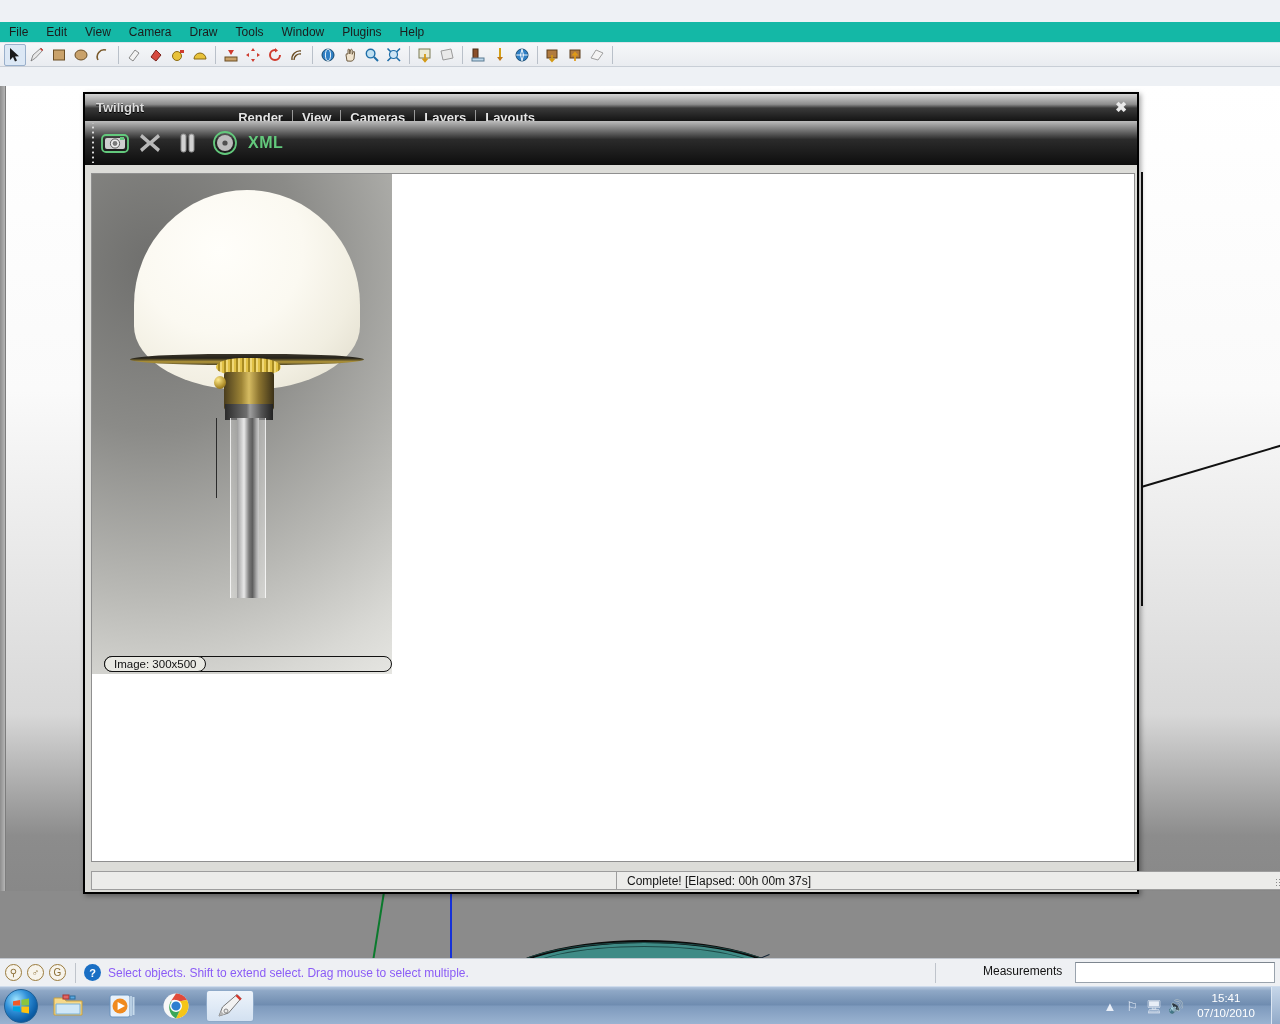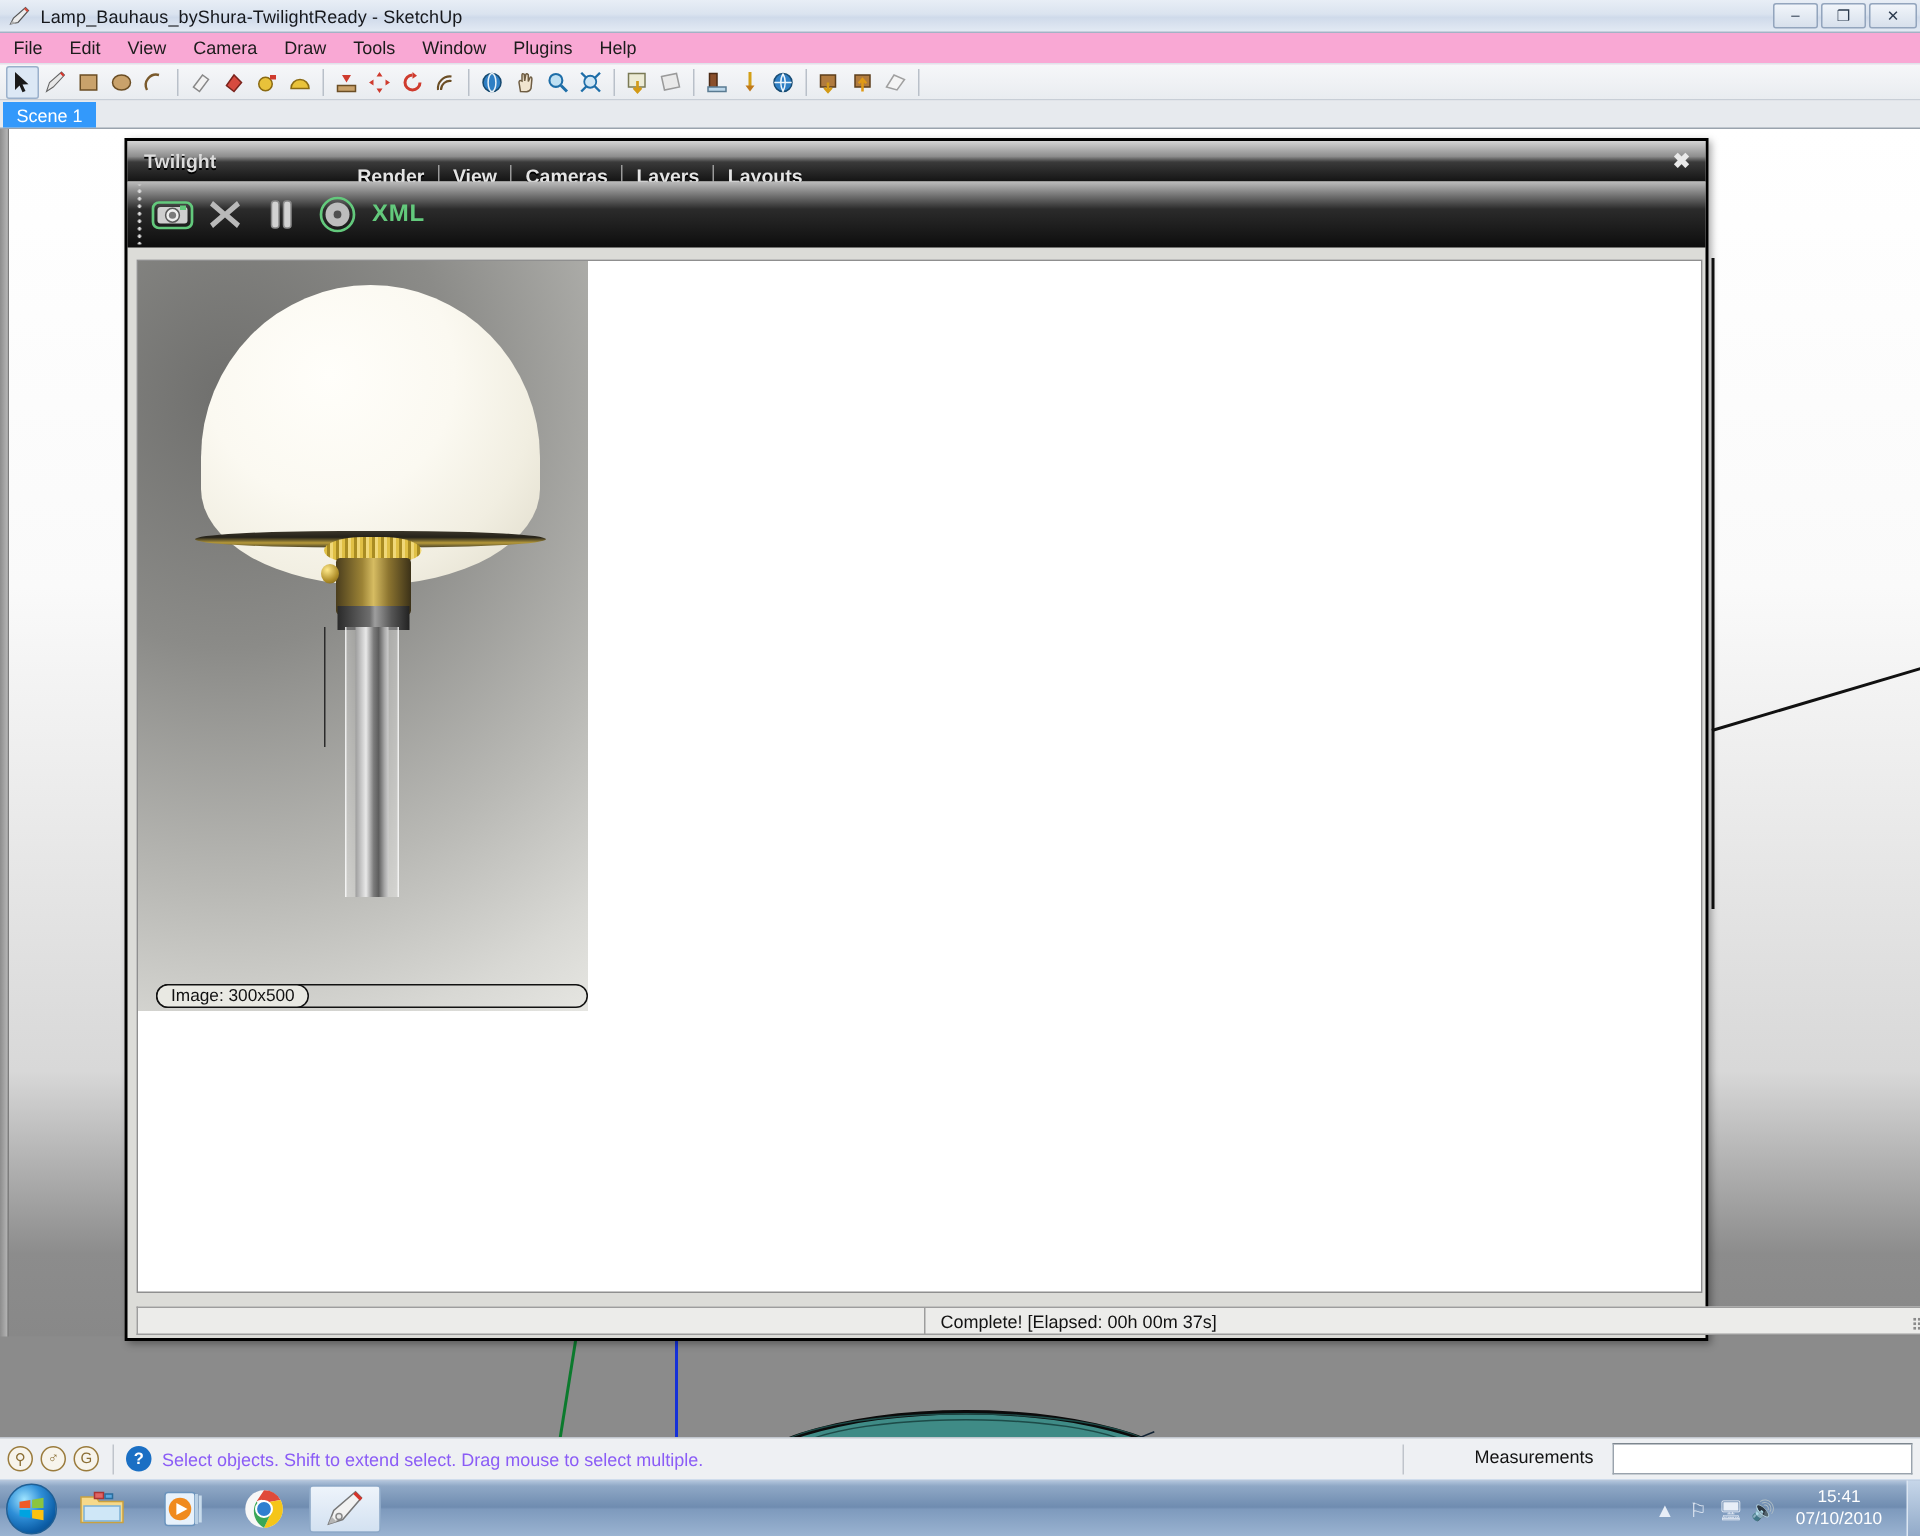--- a/index.html
+++ b/index.html
@@ -38,21 +38,21 @@
     background: linear-gradient(to bottom, #f1f5fa, #d7e0ec);
     border: 1px solid #93a5bd; border-radius: 2px;
     display: flex; align-items: center; justify-content: center;
     font-size: 10px; color: #2b3a4d;
   }
   .win-btn:last-child { width: 32px; }
 
   
   #menubar {
     position: absolute; left: 0; top: 22px; width: 1280px; height: 21px;
-    background: #f9a8d4;
+    background: #14b8a6;
     display: flex; align-items: center;
     border-bottom: 1px solid #dfe4ea;
   }
   #menubar .mi {
     font-size: 12px; color: #1c1c1c; padding: 2px 9px; white-space: nowrap;
   }
 
   
   #toolbar {
     position: absolute; left: 0; top: 43px; width: 1280px; height: 24px;
@@ -298,35 +298,20 @@
     border-left:1px solid #dce6f2;
   }
 </style>
 </head>
 <body>
 
 <div id="root">
 
   <div id="sketchup-window">
 
-    <div id="titlebar">
-      <span class="su-logo">
-        <svg width="16" height="16" viewBox="0 0 16 16">
-          <path d="M2 13 L4 9 L12 2 L14 4 L7 12 Z" fill="#ececec" stroke="#555" stroke-width="0.8"></path>
-          <path d="M11 3 L13 5 L14 4 L12 2 Z" fill="#d94b3c"></path>
-          <path d="M2 13 L3.2 10.6 L5.4 12.8 Z" fill="#b0b0b0"></path>
-        </svg>
-      </span>
-      <span class="su-title">Lamp_Bauhaus_byShura-TwilightReady - SketchUp</span>
-      <span class="win-buttons">
-        <span class="win-btn">–</span>
-        <span class="win-btn">❐</span>
-        <span class="win-btn">✕</span>
-      </span>
-    </div>
 
     <div id="menubar">
       <span class="mi">File</span>
       <span class="mi">Edit</span>
       <span class="mi">View</span>
       <span class="mi">Camera</span>
       <span class="mi">Draw</span>
       <span class="mi">Tools</span>
       <span class="mi">Window</span>
       <span class="mi">Plugins</span>
@@ -475,25 +460,20 @@
           </svg>
       </span>
       <span class="tbtn">
         <svg width="16" height="16" viewBox="0 0 16 16">
             <path d="M2 11 L7 3 L14 6 L9 13 Z" fill="#f4f4f4" stroke="#a0a0a0"></path>
           </svg>
       </span>
       <span class="tsep"></span>
     </div>
 
-    <div id="scenetabs">
-      <div id="scene-tab">
-        <span>Scene 1</span>
-      </div>
-    </div>
 
     <div id="viewport">
       <div id="vp-left-border"></div>
       <div id="vp-edge-line"></div>
       <div id="ground"></div>
       <div id="model-edge-v"></div>
       <div id="model-edge"></div>
       <div id="glass-disc"></div>
       <div id="glass-disc-inner"></div>
       <div id="glass-disc-inner2"></div>

